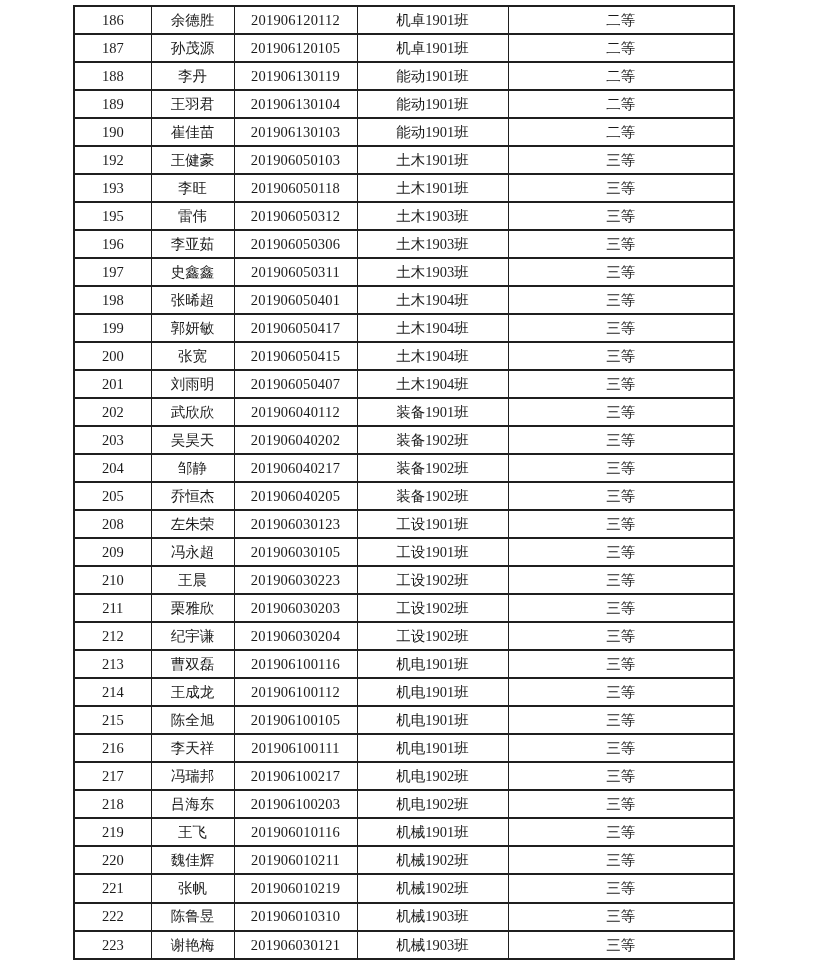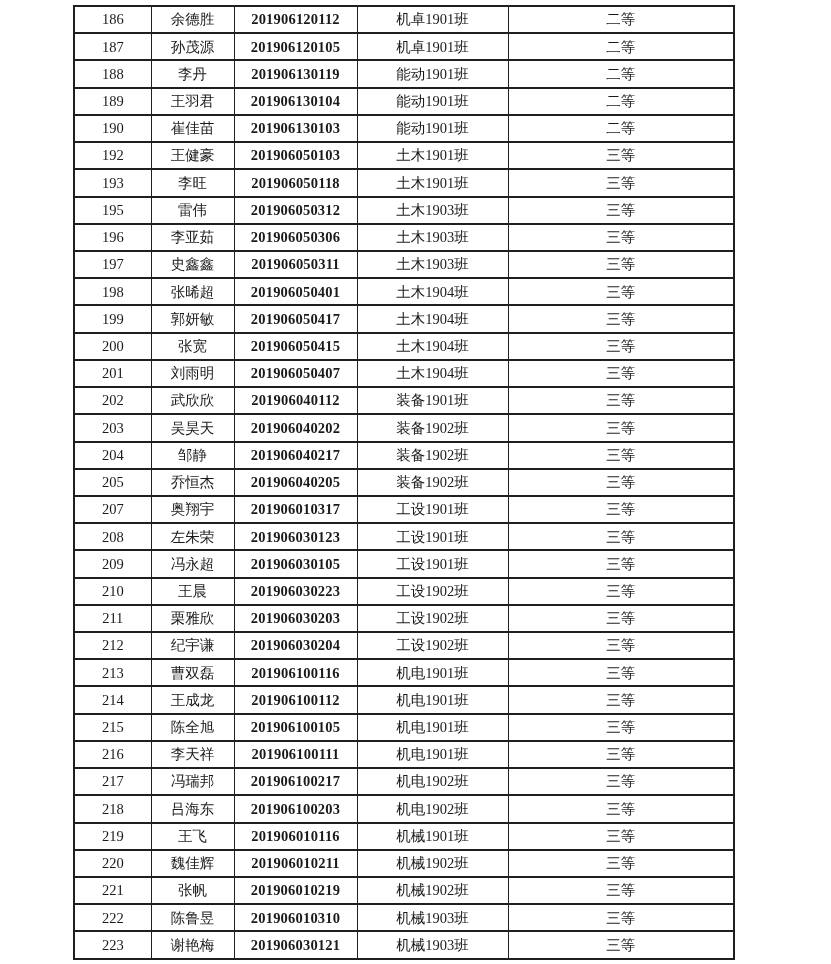--- a/index.html
+++ b/index.html
@@ -39,21 +39,21 @@
     color: #1a1a1a;
     white-space: nowrap;
     overflow: hidden;
     line-height: 1;
   }
   col.c-no    { width: 77px;  }
   col.c-name  { width: 83px;  }
   col.c-id    { width: 123px; }
   col.c-class { width: 151px; }
   col.c-award { width: 226px; }
-  td.id-cell  { font-size: 14.5px; letter-spacing: 0.2px; font-weight: bold; }
+  td.id-cell  { font-size: 14.5px; letter-spacing: 0.2px; }
 </style>
 </head>
 <body>
 
 <div class="page">
   <table class="award-table">
     <colgroup>
       <col class="c-no">
       <col class="c-name">
       <col class="c-id">
@@ -181,27 +181,20 @@
           <td>三等</td>
         </tr>
         <tr>
           <td>205</td>
           <td>乔恒杰</td>
           <td class="id-cell">201906040205</td>
           <td>装备1902班</td>
           <td>三等</td>
         </tr>
         <tr>
-          <td>207</td>
-          <td>奥翔宇</td>
-          <td class="id-cell">201906010317</td>
-          <td>工设1901班</td>
-          <td>三等</td>
-        </tr>
-        <tr>
           <td>208</td>
           <td>左朱荣</td>
           <td class="id-cell">201906030123</td>
           <td>工设1901班</td>
           <td>三等</td>
         </tr>
         <tr>
           <td>209</td>
           <td>冯永超</td>
           <td class="id-cell">201906030105</td>

